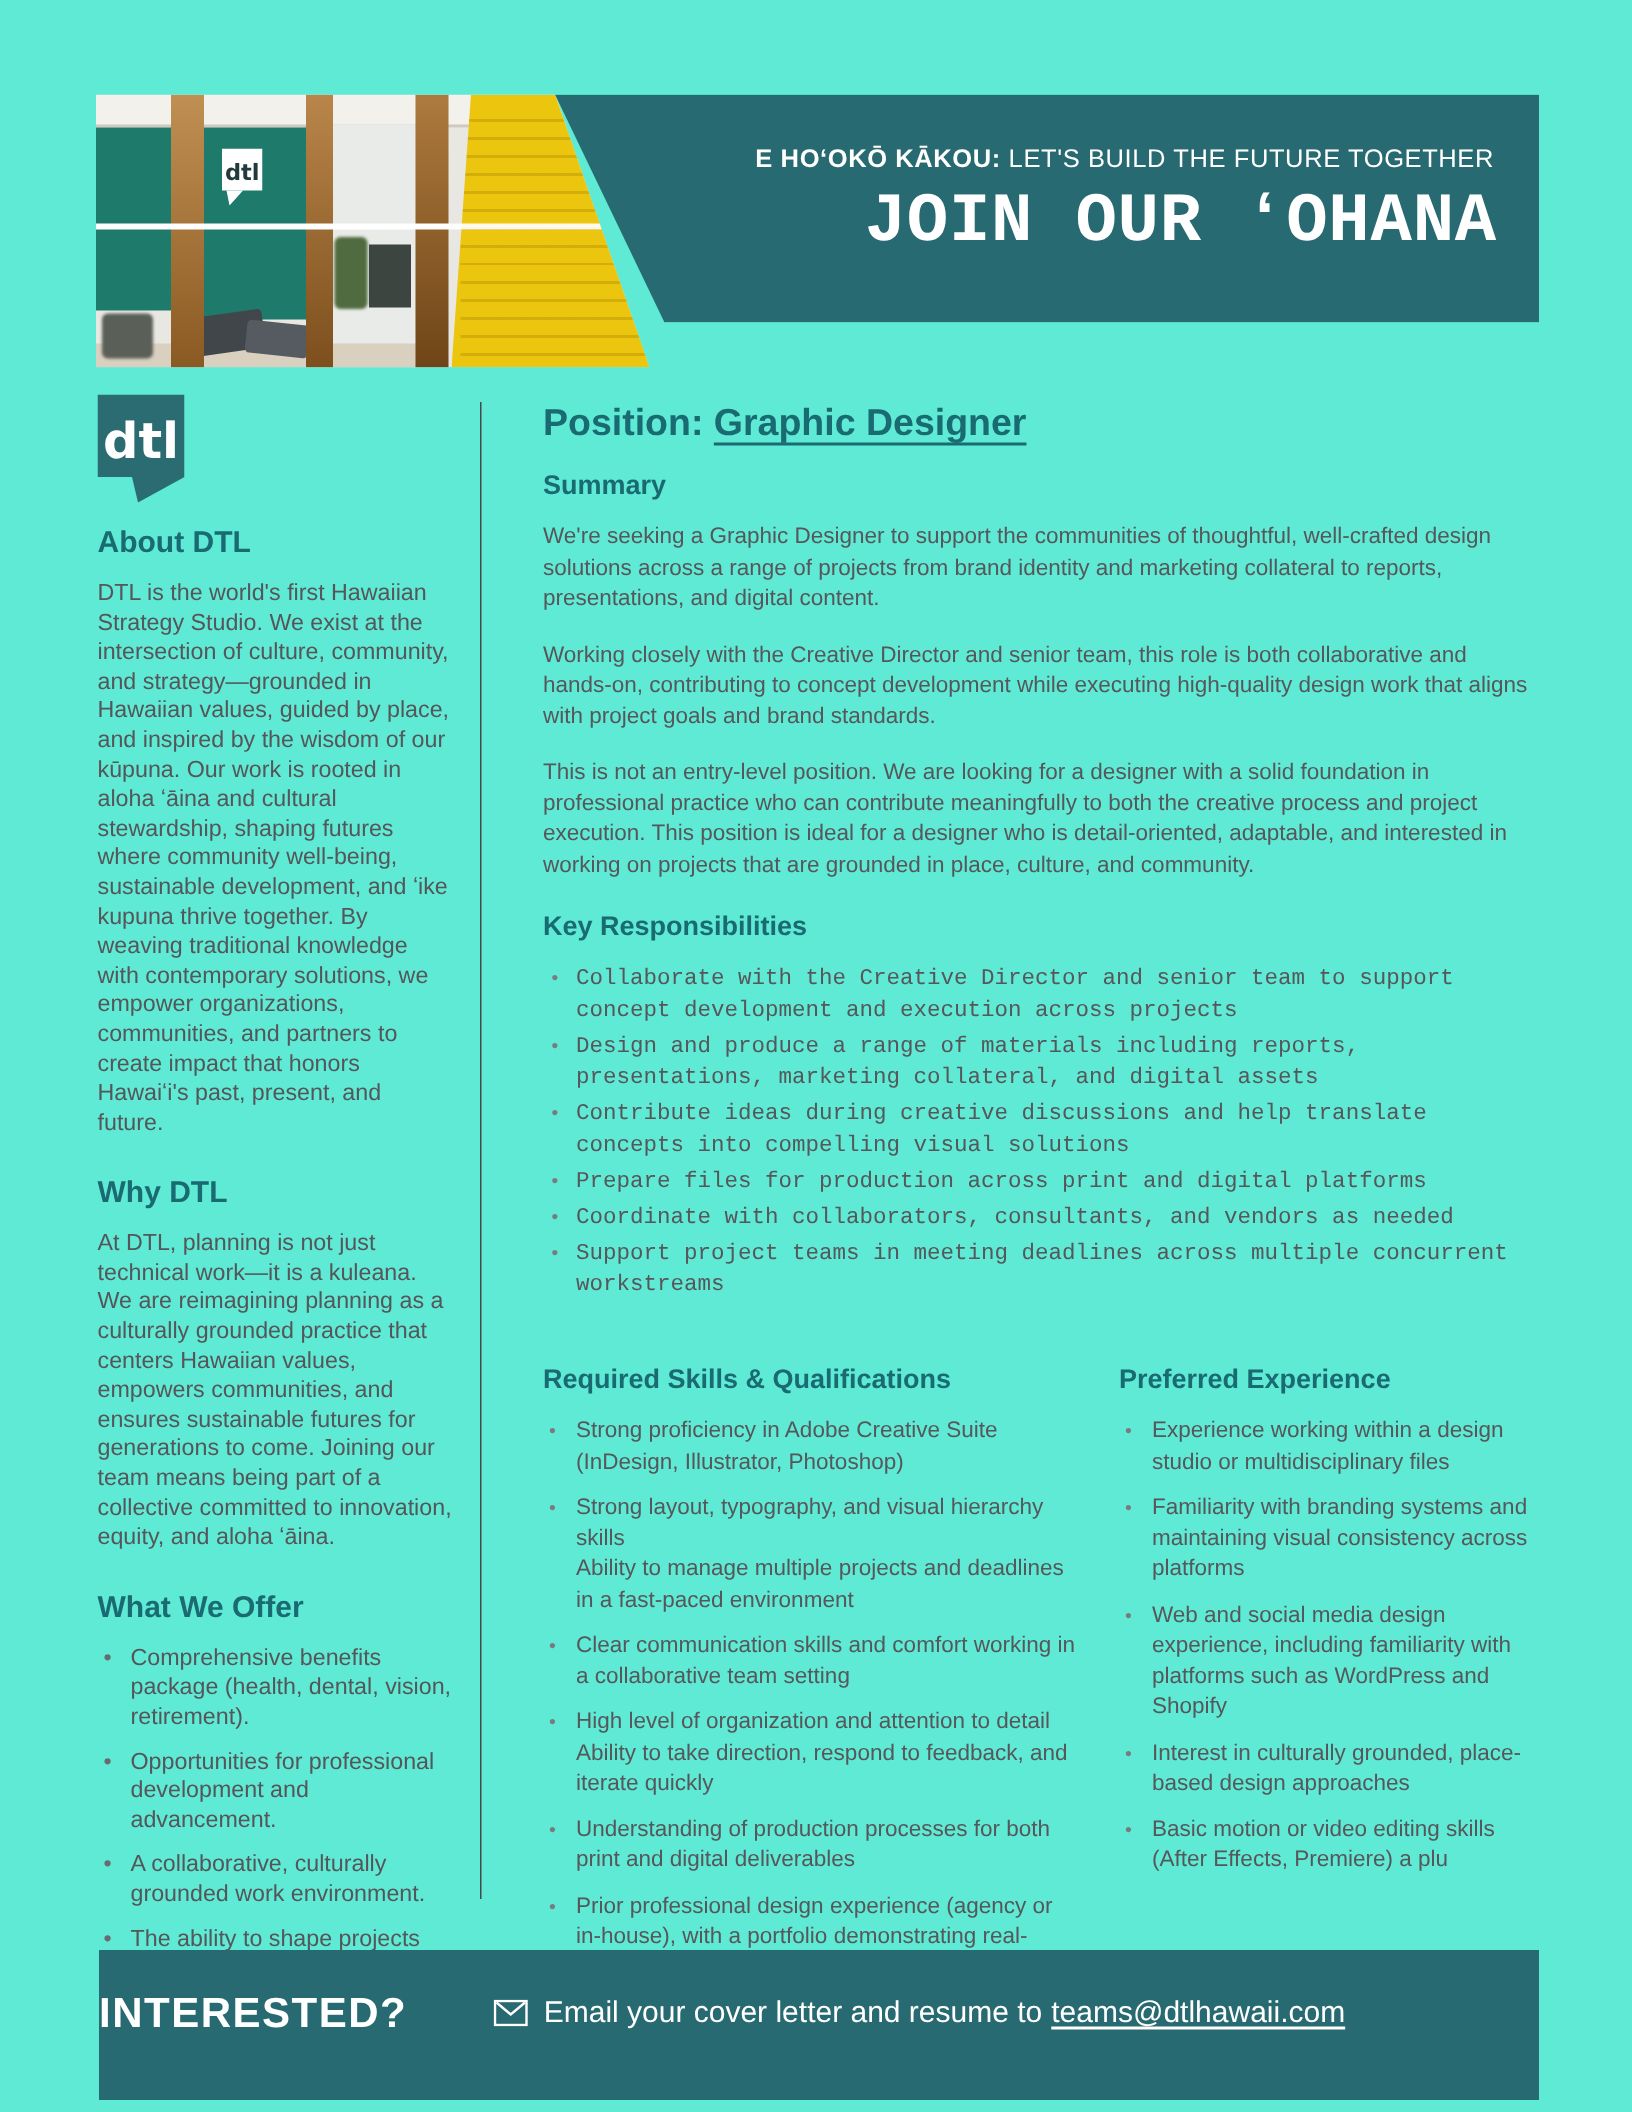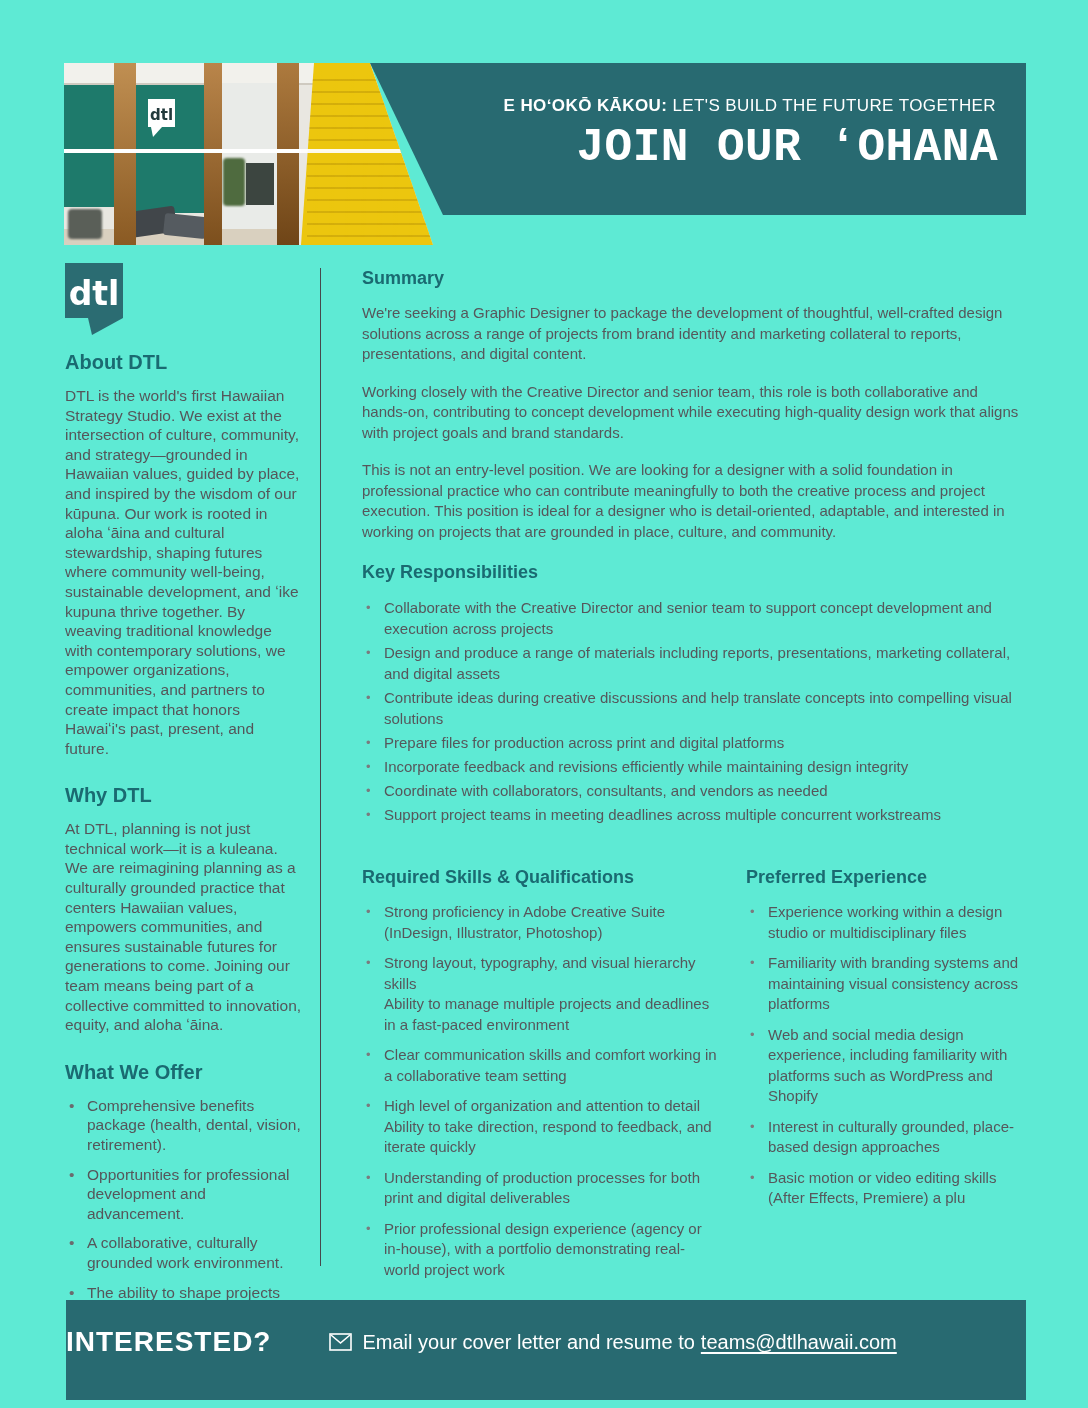--- a/index.html
+++ b/index.html
@@ -59,21 +59,21 @@
 
   
   .main{position:absolute;left:362px;top:268px;width:664px;}
   .position-title{color:#1a6a71;font-size:25px;font-weight:700;margin:0 0 16px 0;}
   .position-title .role{text-decoration:underline;text-decoration-thickness:2px;text-underline-offset:5px;}
   .m-heading{color:#1a6a71;font-size:18px;font-weight:700;margin:0 0 14px 0;}
   .m-heading.gap{margin-top:20px;}
   .m-par{color:#56575b;font-size:15px;line-height:20.5px;margin:0 0 17px 0;}
   .resp-list{list-style:none;margin:4px 0 0 0;padding:0;}
   .resp-list li{position:relative;color:#56575b;font-size:15px;line-height:21px;
-                padding-left:22px;margin-bottom:3px;}
+                padding-left:22px;margin-bottom:3px;font-family:Liberation Mono, monospace;}
   .resp-list li::before{content:"•";position:absolute;left:4px;top:0;color:#7a7b7e;font-size:13px;}
   .cols{display:flex;margin-top:42px;}
   .col-left{width:356px;margin-right:28px;flex:none;}
   .col-right{width:280px;flex:none;}
   .skill-list{list-style:none;margin:6px 0 0 0;padding:0;}
   .skill-list li{position:relative;color:#56575b;font-size:15px;line-height:20.5px;
                  padding-left:22px;margin-bottom:10px;white-space:pre-line;}
   .skill-list li::before{content:"•";position:absolute;left:4px;top:0;color:#7a7b7e;font-size:13px;}
 
   
@@ -151,33 +151,33 @@
         <li>Opportunities for professional development and advancement.</li>
         <li>A collaborative, culturally grounded work environment.</li>
         <li>The ability to shape projects that will impact Hawaiʻi's communities for generations.Competitive salary, commensurate with experience (exempt position).</li>
       </ul>
     </div>
   </div>
 
   <div class="divider"></div>
 
   <div class="main">
+    <h1 class="position-title"><span>Position: </span><span class="role">Graphic Designer</span></h1>
 
     <h2 class="m-heading">Summary</h2>
-    <p class="m-par">We're seeking a Graphic Designer to package the development of thoughtful, well-crafted design solutions across a range of projects from brand identity and marketing collateral to reports, presentations, and digital content.</p>
+    <p class="m-par">We're seeking a Graphic Designer to support the communities of thoughtful, well-crafted design solutions across a range of projects from brand identity and marketing collateral to reports, presentations, and digital content.</p>
     <p class="m-par">Working closely with the Creative Director and senior team, this role is both collaborative and hands-on, contributing to concept development while executing high-quality design work that aligns with project goals and brand standards.</p>
     <p class="m-par">This is not an entry-level position. We are looking for a designer with a solid foundation in professional practice who can contribute meaningfully to both the creative process and project execution. This position is ideal for a designer who is detail-oriented, adaptable, and interested in working on projects that are grounded in place, culture, and community.</p>
 
     <h2 class="m-heading gap">Key Responsibilities</h2>
     <ul class="resp-list">
       <li>Collaborate with the Creative Director and senior team to support concept development and execution across projects</li>
       <li>Design and produce a range of materials including reports, presentations, marketing collateral, and digital assets</li>
       <li>Contribute ideas during creative discussions and help translate concepts into compelling visual solutions</li>
       <li>Prepare files for production across print and digital platforms</li>
-      <li>Incorporate feedback and revisions efficiently while maintaining design integrity</li>
       <li>Coordinate with collaborators, consultants, and vendors as needed</li>
       <li>Support project teams in meeting deadlines across multiple concurrent workstreams</li>
     </ul>
 
     <div class="cols">
       <div class="col-left">
         <h2 class="m-heading">Required Skills &amp; Qualifications</h2>
         <ul class="skill-list">
           <li>Strong proficiency in Adobe Creative Suite (InDesign, Illustrator, Photoshop)</li>
           <li>Strong layout, typography, and visual hierarchy skills

